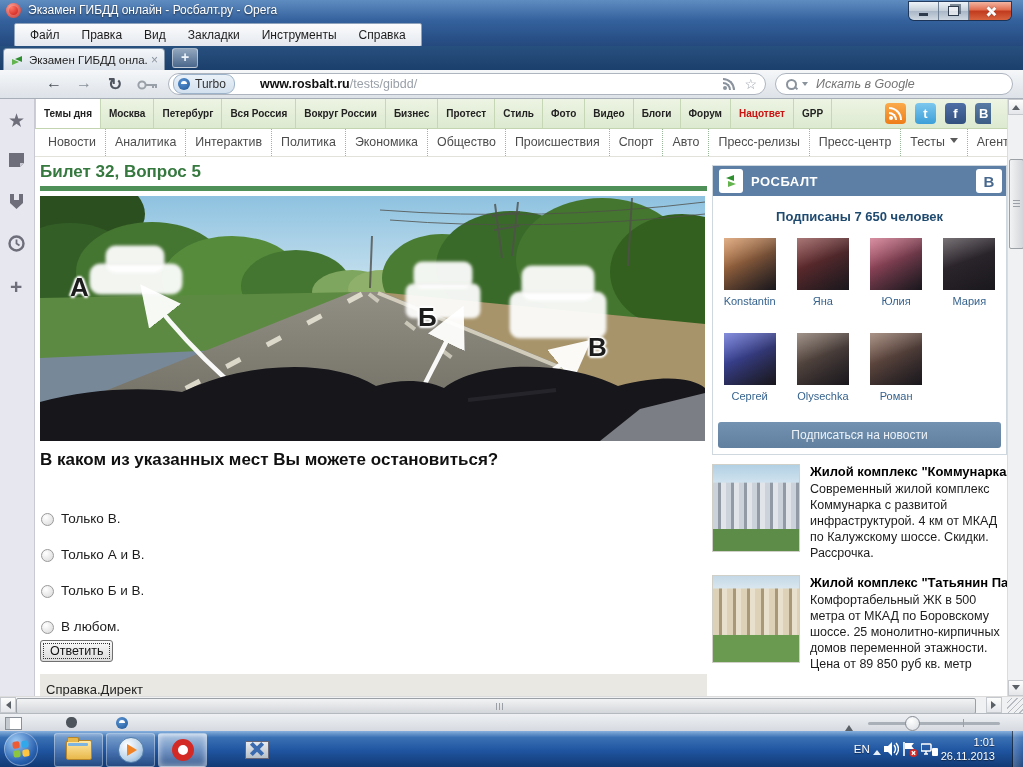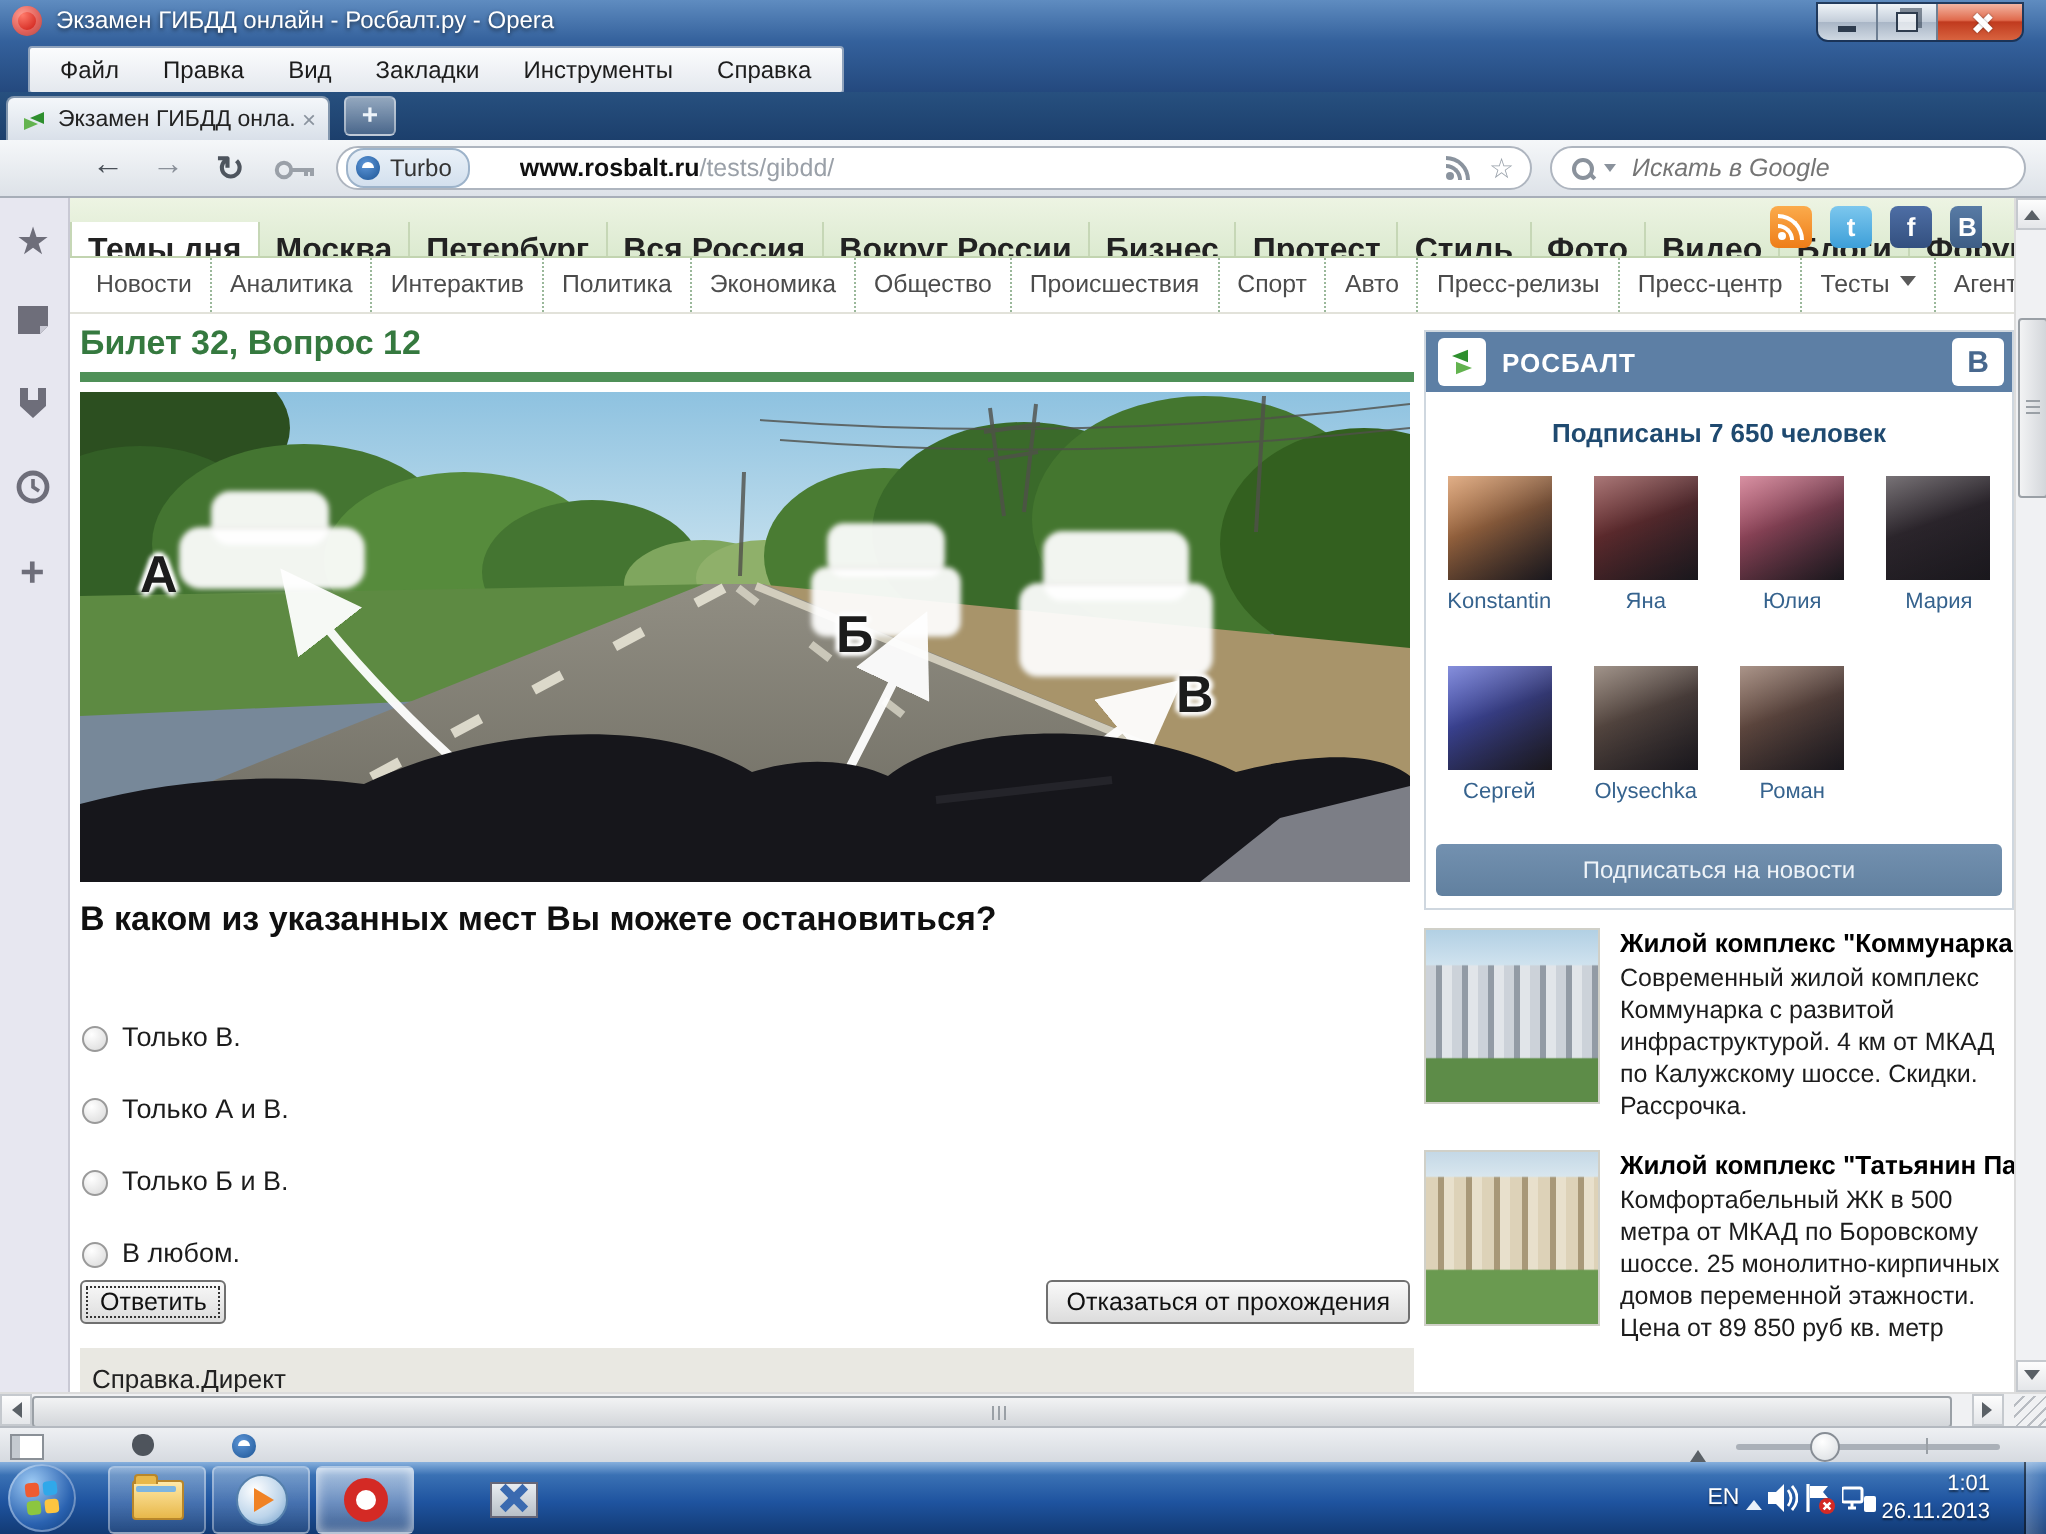--- a/index.html
+++ b/index.html
@@ -69,21 +69,21 @@
   .panelstrip{position:absolute;left:0;top:0;width:35px;height:597px;background:#e7e7f0;border-right:1px solid #c9c9d4;box-sizing:border-box;}
   .pic{position:absolute;left:8px;color:#6e6e7a;}
   .pic.star{top:10px;font-size:19px;}
   .pic svg{display:block;}
   .pic.plus{font-size:21px;font-weight:bold;top:176px;left:10px;}
 
   .page{position:absolute;left:35px;top:0;width:972px;height:597px;overflow:hidden;background:#fff;}
 
   .gnav{position:absolute;left:0;top:0;width:972px;height:30px;
     background:linear-gradient(180deg,#edf4e3,#dcead0);border-bottom:1px solid #c2d4b0;box-sizing:border-box;white-space:nowrap;overflow:hidden;}
-  .gnav-item{display:inline-block;padding:0 8px;line-height:29px;font-size:16px;font-weight:bold;color:#222;border-right:1px solid #c6d7b6;margin-top:12px;}
+  .gnav-item{display:inline-block;padding:0 8px;line-height:29px;font-size:10px;font-weight:bold;color:#222;border-right:1px solid #c6d7b6;}
   .gnav-item.active{background:#fff;border-left:1px solid #c6d7b6;}
   .social{position:absolute;right:16px;top:4px;display:flex;gap:9px;}
   .sico{width:21px;height:21px;border-radius:4px;display:flex;align-items:center;justify-content:center;color:#fff;font-weight:bold;font-size:13px;}
   .sico.rss{background:linear-gradient(180deg,#fbab4c,#ee7d18);position:relative;}
   .sico.rss i{position:absolute;left:4px;bottom:4px;width:4px;height:4px;border-radius:50%;background:#fff;}
   .sico.rss::before,.sico.rss::after{content:"";position:absolute;left:4px;bottom:4px;border:2px solid #fff;border-left:none;border-bottom:none;border-radius:0 14px 0 0;}
   .sico.rss::before{width:6px;height:6px;} .sico.rss::after{width:11px;height:11px;}
   .sico.tw{background:linear-gradient(180deg,#7cc7ee,#3d9fd8);}
   .sico.fb{background:linear-gradient(180deg,#4e6ea5,#33507f);}
   .sico.vk{background:linear-gradient(180deg,#587ba5,#3d5d85);width:12px;border-radius:4px 0 0 4px;justify-content:flex-start;padding-left:4px;}
@@ -303,21 +303,21 @@
             <i></i>
           </span>
         <span class="sico tw">t</span>
         <span class="sico fb">f</span>
         <span class="sico vk">В</span>
       </div>
 
       <div class="snav" id="snav-items"><span class="snav-item"><span>Новости</span></span><span class="snav-item"><span>Аналитика</span></span><span class="snav-item"><span>Интерактив</span></span><span class="snav-item"><span>Политика</span></span><span class="snav-item"><span>Экономика</span></span><span class="snav-item"><span>Общество</span></span><span class="snav-item"><span>Происшествия</span></span><span class="snav-item"><span>Спорт</span></span><span class="snav-item"><span>Авто</span></span><span class="snav-item"><span>Пресс-релизы</span></span><span class="snav-item"><span>Пресс-центр</span></span><span class="snav-item"><span>Тесты</span><span class="dd-arrow"></span></span><span class="snav-item"><span>Агентство</span></span></div>
 
       <div class="main">
-        <div class="quiz-heading">Билет 32, Вопрос 12</div>
+        <div class="quiz-heading">Билет 32, Вопрос 5</div>
         <div class="green-bar"></div>
 
         <div class="scene">
           <svg width="665" height="245" viewBox="0 0 665 245">
             <defs>
               <linearGradient id="skyg" x1="0" y1="0" x2="0" y2="1">
                   <stop offset="0" stop-color="#8ec2e0"></stop>
                   <stop offset="1" stop-color="#d9ebf3"></stop>
                 </linearGradient>
               <linearGradient id="roadg" x1="0" y1="0" x2="0" y2="1">
@@ -399,21 +399,20 @@
               <span class="opt-label">Только Б и В.</span>
             </div>
             <div class="opt-row">
               <span class="radio"></span>
               <span class="opt-label">В любом.</span>
             </div>
           </div>
 
         <div class="btn-row">
           <button class="push-btn focused">Ответить</button>
-          <button class="push-btn">Отказаться от прохождения</button>
         </div>
 
         <div class="yandex-bar">
           <span>Справка.Директ</span>
         </div>
       </div>
 
       <div class="sidebar">
         <div class="vk-widget">
           <div class="vk-head">

